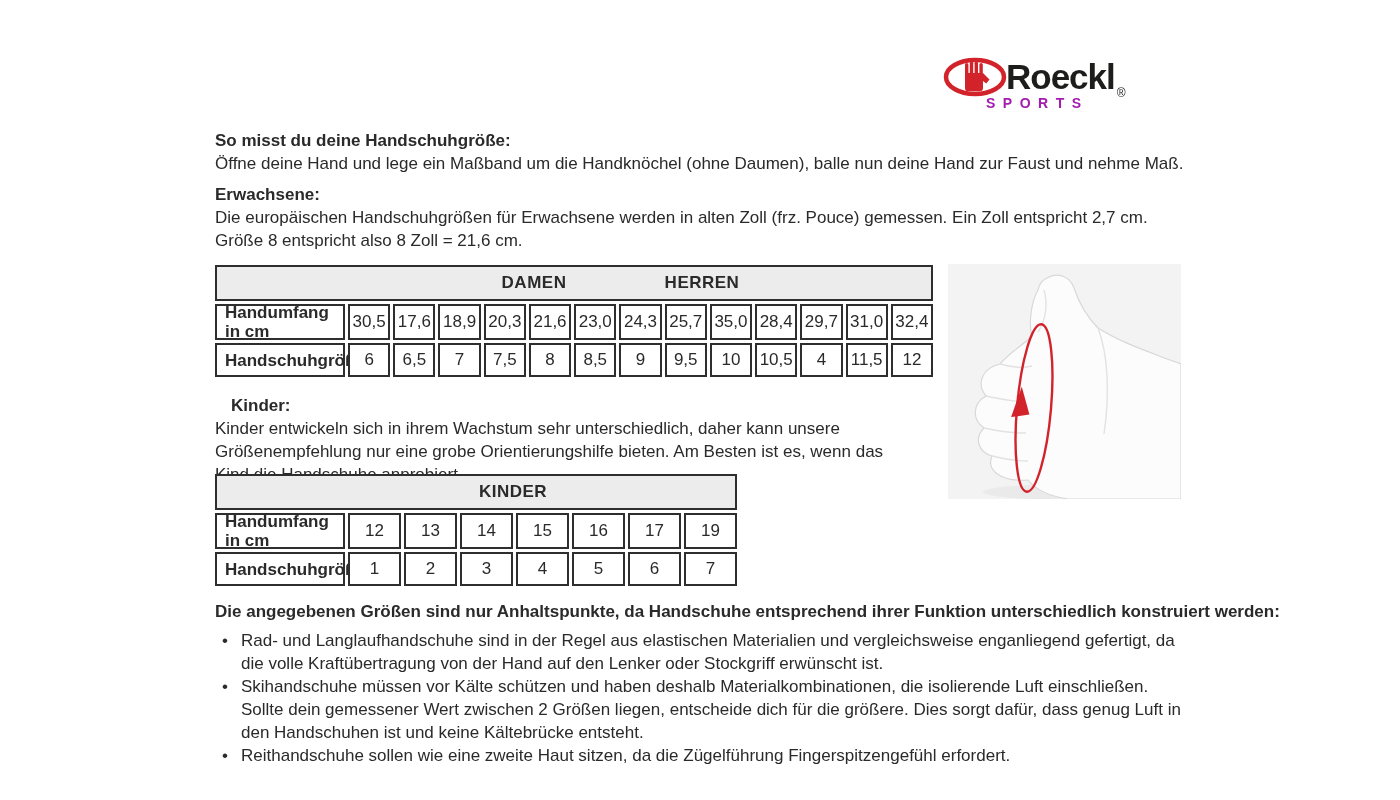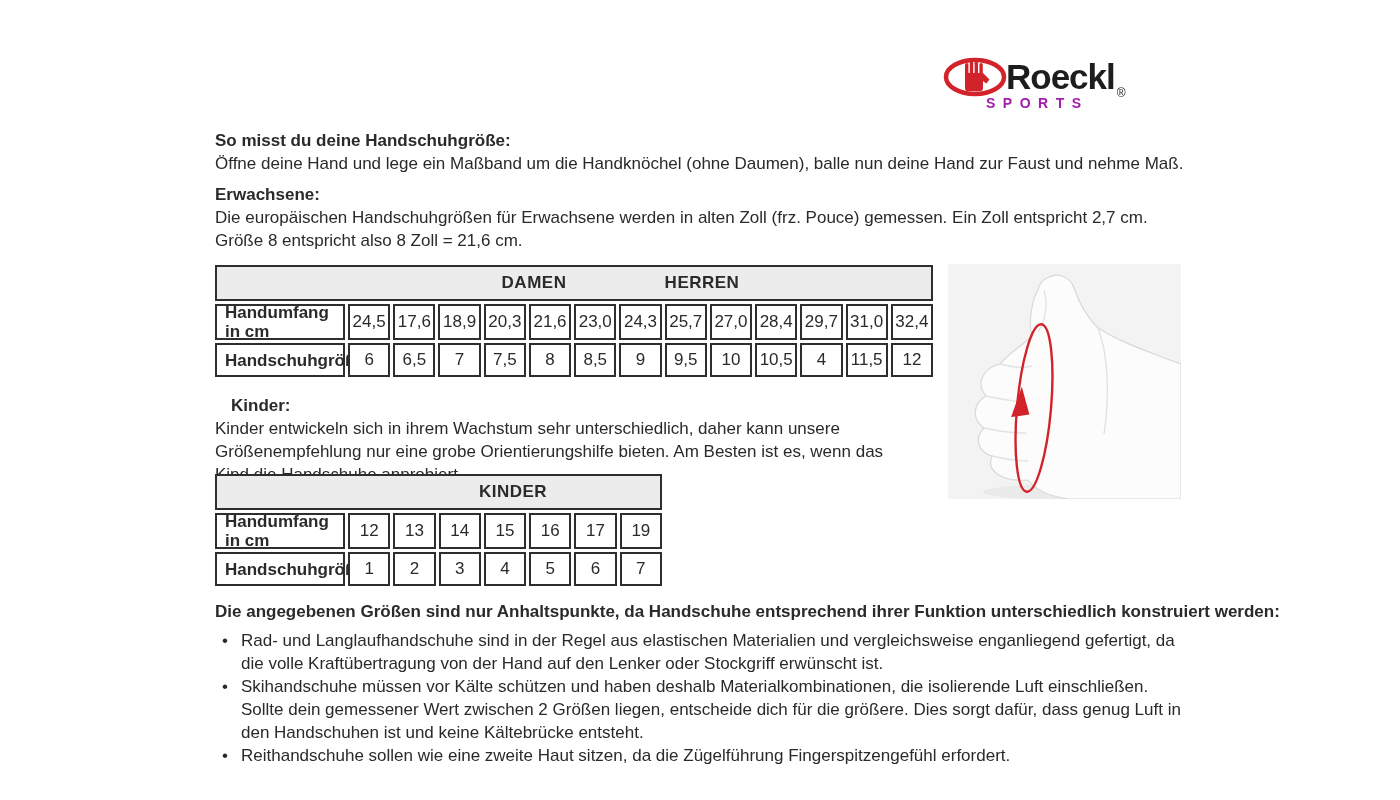--- a/index.html
+++ b/index.html
@@ -32,21 +32,21 @@
   .notes-h    {left:215px;top:601px;}
 
   .notes-list{left:215px;top:629px;width:970px;list-style:none;padding:0;font-size:17px;line-height:23px;}
   .notes-list li{position:relative;padding-left:26px;margin:0;}
   .notes-list li::before{content:"\2022";position:absolute;left:7px;top:0;}
 
   
   .sizetable{display:grid;column-gap:3px;row-gap:3px;}
   .adults-table{left:215px;top:265px;width:718px;grid-template-columns:130px repeat(13,1fr);
                 grid-template-rows:36px 36px 34px;}
-  .kids-table{left:215px;top:474px;width:447px;grid-template-columns:130px repeat(7,1fr);
+  .kids-table{left:215px;top:474px;width:522px;grid-template-columns:130px repeat(7,1fr);
               grid-template-rows:36px 36px 34px;}
   .t-head{grid-column:1/-1;background:#ececec;border:2px solid #2e2e2e;position:relative;
           font-weight:700;font-size:17px;box-sizing:border-box;}
   .gh{position:absolute;top:50%;transform:translate(-50%,-50%);letter-spacing:.5px;white-space:nowrap;}
   .gh-damen{left:277px;margin-left:40px;}
   .gh-herren{left:485px;}
   .gh-kinder{left:296px;}
   .t-cell{background:#fff;border:2px solid #2e2e2e;box-sizing:border-box;display:flex;
           align-items:center;justify-content:center;font-size:17px;}
   .t-label{flex-direction:column;align-items:flex-start;justify-content:center;
@@ -84,29 +84,29 @@
 
   <div class="abs sizetable adults-table">
     <div class="t-head">
       <span class="gh gh-damen">DAMEN</span>
       <span class="gh gh-herren">HERREN</span>
     </div>
     <div class="t-cell t-label">
       <span>Handumfang</span>
       <span>in cm</span>
     </div>
-    <div class="t-cell">24,5</div>
+    <div class="t-cell">30,5</div>
     <div class="t-cell">17,6</div>
     <div class="t-cell">18,9</div>
     <div class="t-cell">20,3</div>
     <div class="t-cell">21,6</div>
     <div class="t-cell">23,0</div>
     <div class="t-cell">24,3</div>
     <div class="t-cell">25,7</div>
-    <div class="t-cell">27,0</div>
+    <div class="t-cell">35,0</div>
     <div class="t-cell">28,4</div>
     <div class="t-cell">29,7</div>
     <div class="t-cell">31,0</div>
     <div class="t-cell">32,4</div>
     <div class="t-cell t-label">Handschuhgröße</div>
     <div class="t-cell">6</div>
     <div class="t-cell">6,5</div>
     <div class="t-cell">7</div>
     <div class="t-cell">7,5</div>
     <div class="t-cell">8</div>

